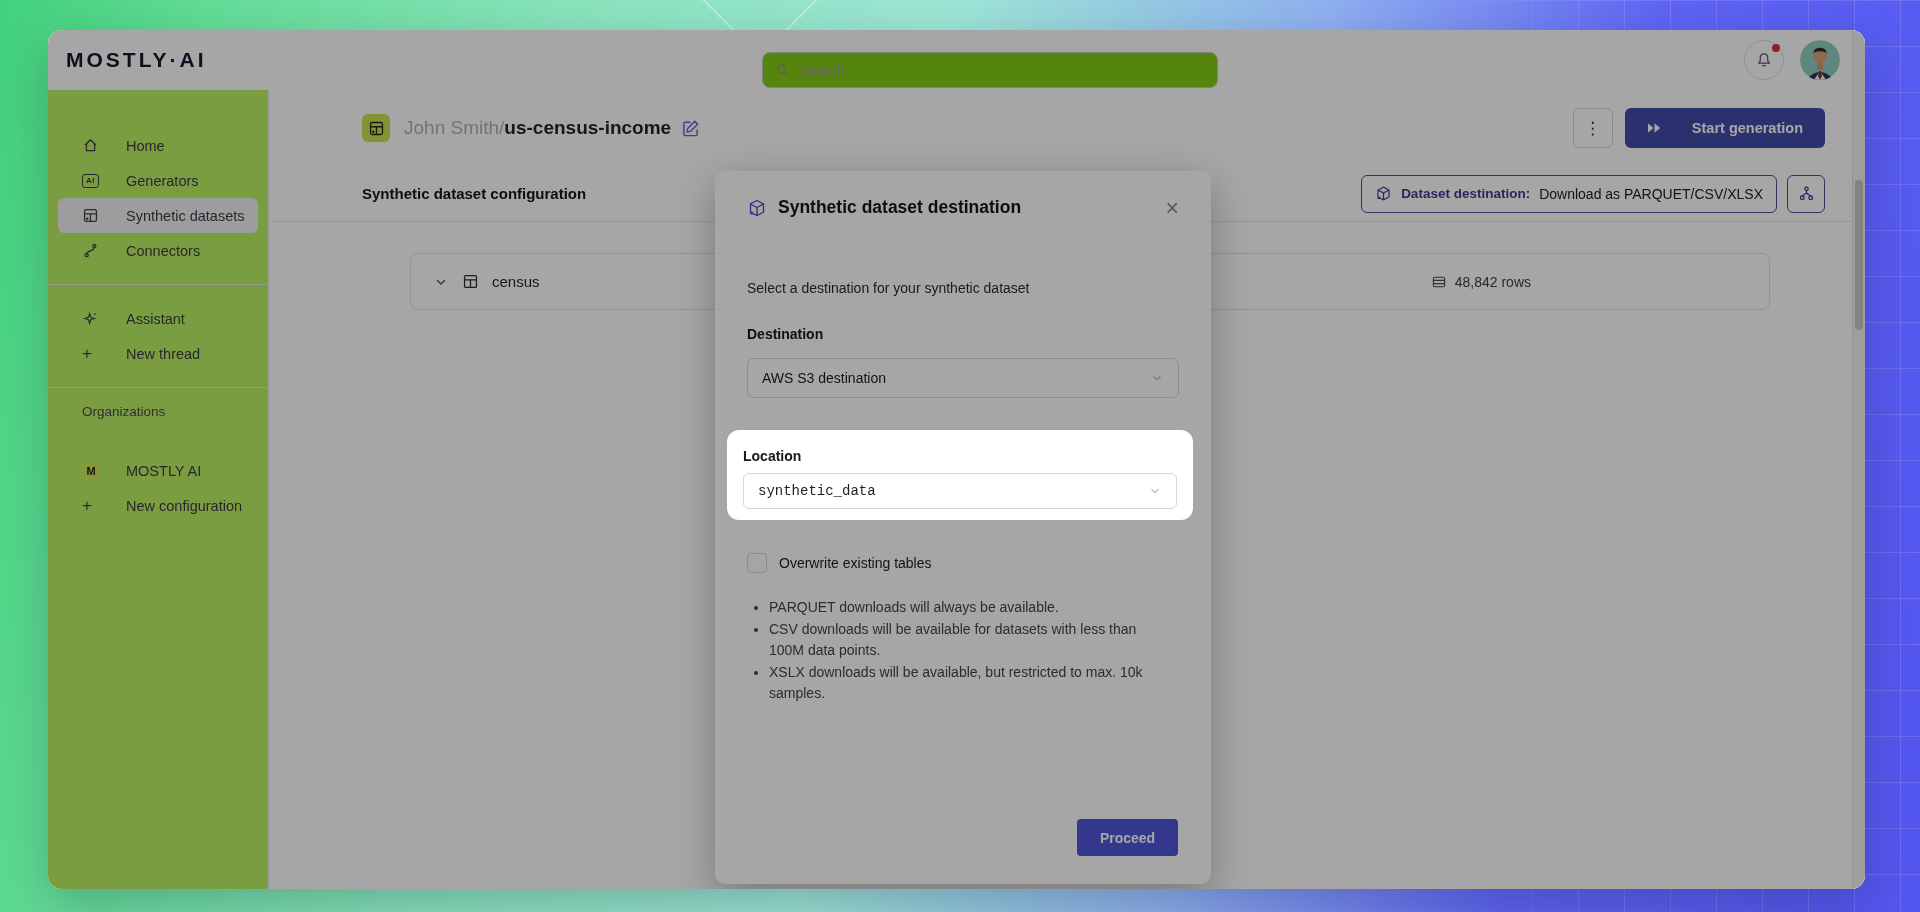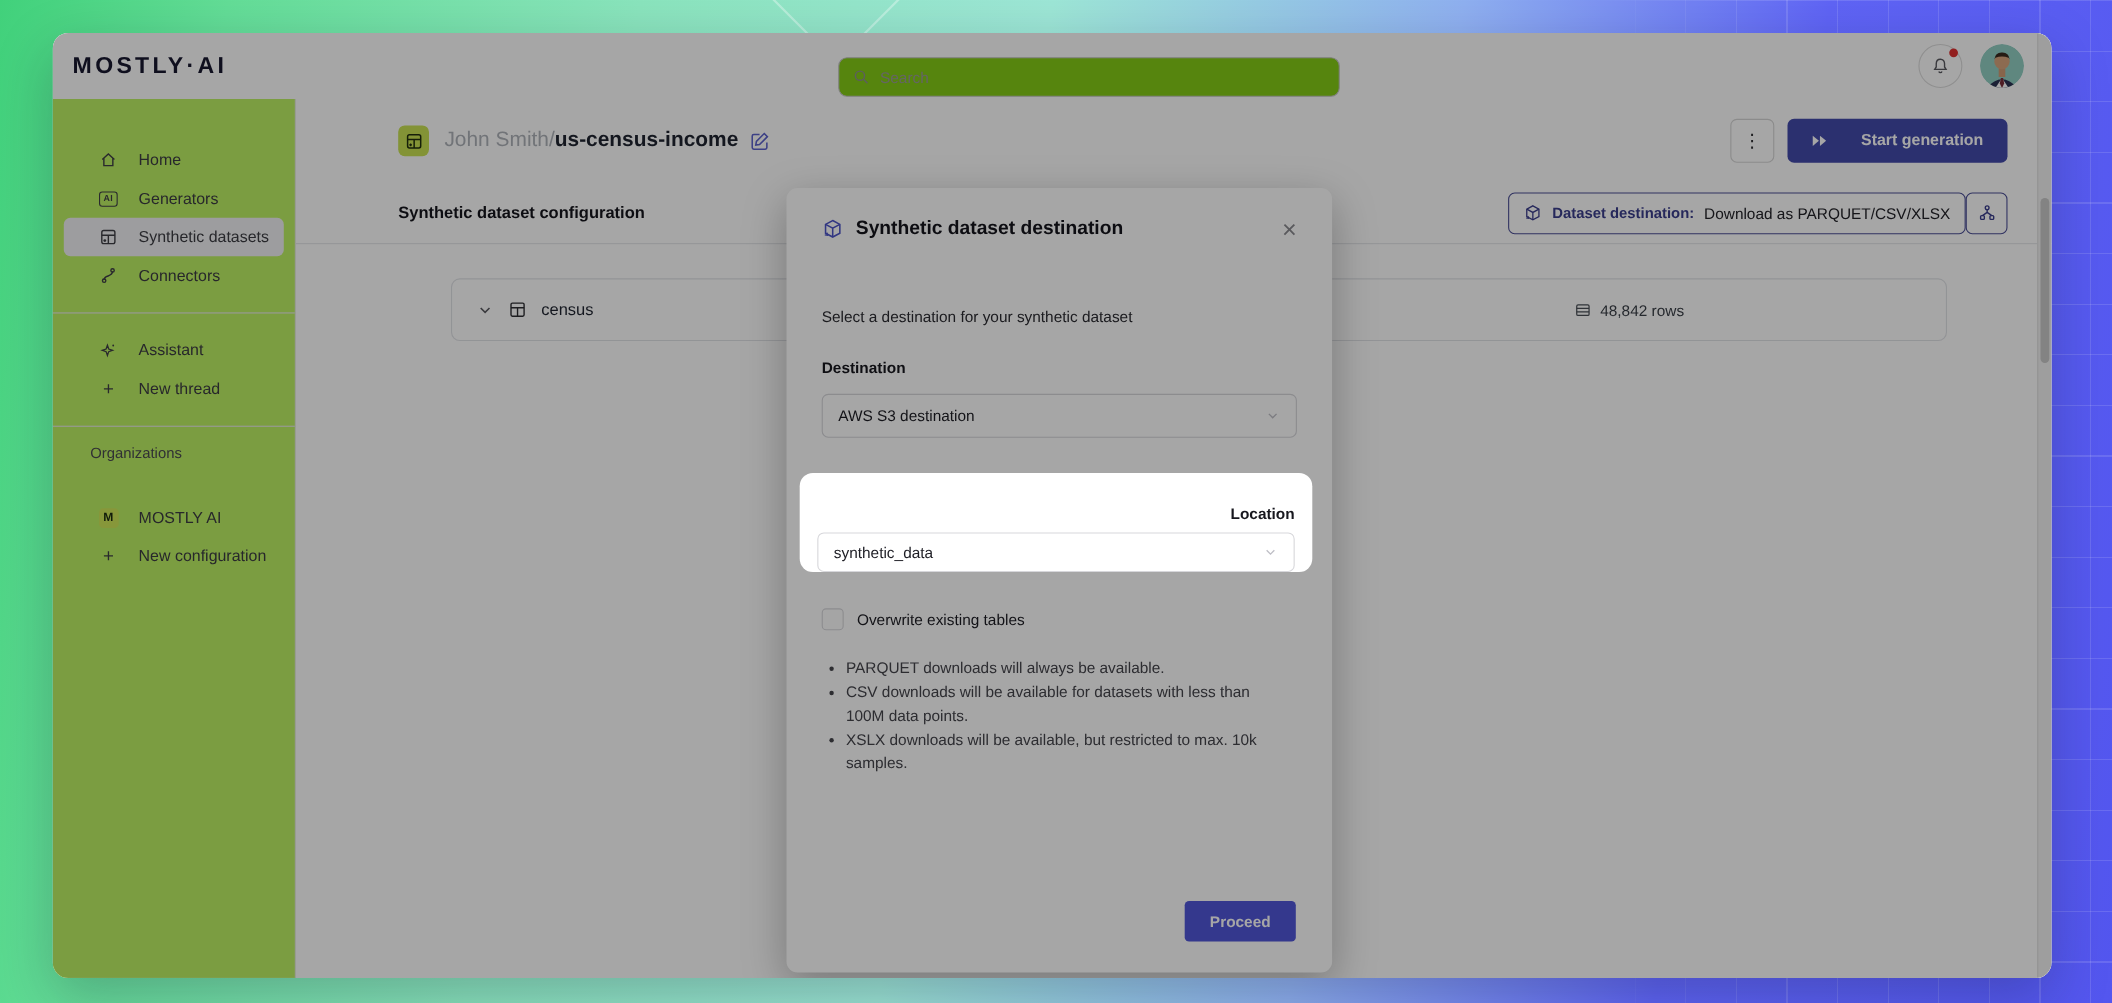--- a/index.html
+++ b/index.html
@@ -57,21 +57,21 @@
   .sidebar {
     position:absolute; left:0; top:60px; bottom:0; width:221px;
     background:#bef264; border-right:1px solid #ececec; padding-top:38px;
   }
   .side-item {
     height:35px; display:flex; align-items:center; gap:11px;
     margin:0 10px; padding-left:24px; border-radius:6px;
     font-size:14.5px; color:#3c3c43; cursor:pointer;
   }
   .side-item.selected { background:#f1f2f4; }
-  .side-item .ico { width:33px; display:flex; justify-content:center; color:#3f3f46; }
+  .side-item .ico { width:33px; display:flex; justify-content:flex-start; color:#3f3f46; }
   .ai-badge {
     width:17px; height:14px; border:1.4px solid #3f3f46; border-radius:3px;
     font-size:8px; font-weight:700; color:#3f3f46;
     display:flex; align-items:center; justify-content:center; letter-spacing:.5px;
   }
   .side-divider { height:1px; background:#ececec; margin:16px 0; }
   .side-heading { margin:16px 10px 0; padding-left:24px; font-size:13.5px; color:#4a4a50; }
   .org-item { margin-top:34px; }
   .m-badge {
     width:18px; height:18px; border-radius:4px; background:#cfe85a; color:#1c2a10;
@@ -95,21 +95,21 @@
   }
   .start-btn {
     height:40px; padding:0 22px; border-radius:6px; background:#434aab; color:#fff;
     font-size:14.5px; font-weight:700; display:flex; align-items:center; gap:30px; border:none;
   }
   .tab-row {
     height:56px; display:flex; align-items:center; padding:0 40px 0 93px;
     border-bottom:1px solid #e4e6e9;
   }
   .tab-title { font-size:15px; font-weight:700; color:#15151c; }
-  .tab-actions { margin-left:auto; display:flex; align-items:center; }
+  .tab-actions { margin-left:auto; display:flex; align-items:center; gap:10px; }
   .dest-btn {
     height:38px; border:1.5px solid #4c4f96; border-radius:6px; background:#fff;
     display:flex; align-items:center; gap:9px; padding:0 13px; font-size:13.5px;
   }
   .dest-label { color:#3b3e8d; font-weight:700; }
   .dest-value { color:#222228; font-size:14px; }
   .graph-btn {
     width:38px; height:38px; border:1.5px solid #4c4f96; border-radius:6px; background:#fff;
     display:flex; align-items:center; justify-content:center; color:#3b3e8d;
   }
@@ -148,25 +148,24 @@
   .bullets li { font-size:14px; line-height:21.5px; color:#45454c; }
   .proceed-btn {
     position:absolute; right:33px; top:648px; width:101px; height:37px;
     background:#5157d9; color:#fff; border:none; border-radius:4px;
     font-size:14px; font-weight:700; font-family:"Liberation Sans",sans-serif;
   }
 
   
   .spotlight {
     position:absolute; left:679px; top:400px; width:466px; height:90px; z-index:60;
-    background:#fff; border-radius:12px; padding:29px 16px;
+    background:#fff; border-radius:12px; padding:18px 16px;
     box-shadow:0 0 0 3000px rgba(0,0,0,.35);
-    text-align:right;
-  }
-  .spotlight .select-box { margin-top:9px; height:36px; }
+  }
+  .spotlight .select-box { margin-top:9px; height:36px;font-family:Liberation Mono, monospace; }
 
   
   .scrollbar {
     position:absolute; right:0; top:0; bottom:0; width:13px;
     background:#f3f3f3; border-left:1px solid #e2e2e2;
   }
   .scroll-thumb { position:absolute; left:2px; top:150px; width:8px; height:150px; border-radius:4px; background:#c9c9c9; }
 
   svg { display:block; }
 </style>

